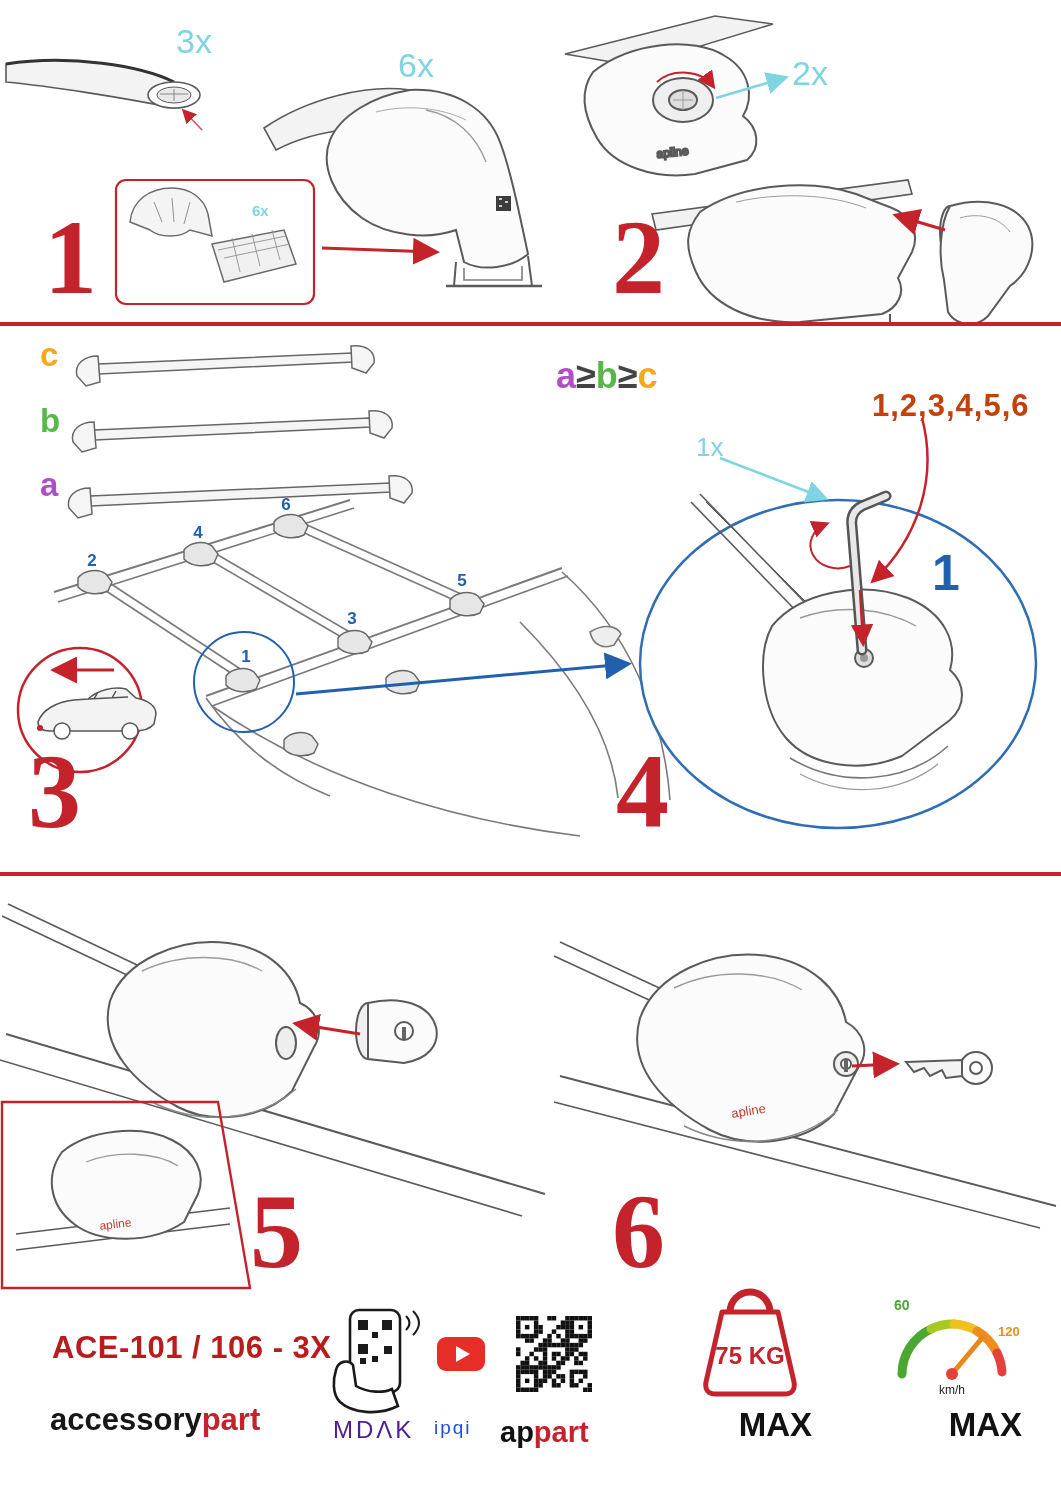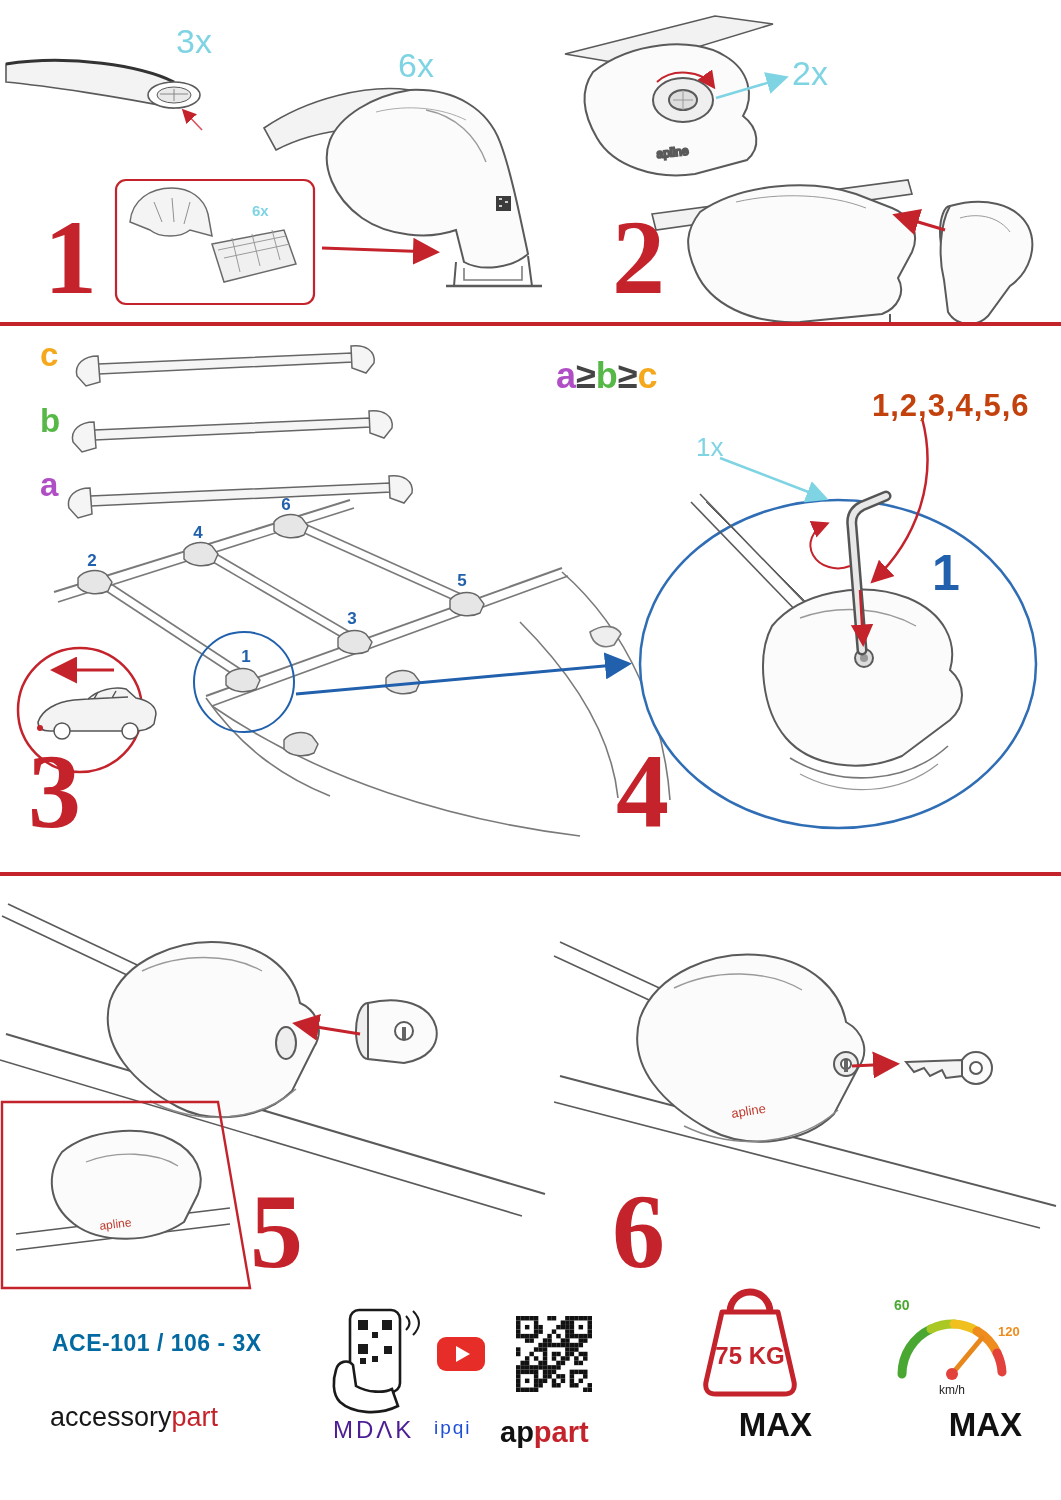--- a/index.html
+++ b/index.html
@@ -10,22 +10,22 @@
   .abs{position:absolute;}
   .cyan-label{position:absolute;color:#7fd4e4;font-size:34px;font-weight:400;line-height:1;}
   .cyan-label.sm{font-size:26px;}
   .step-num{position:absolute;font-family:"Liberation Serif",serif;font-weight:700;
             font-size:106px;color:#c4232b;line-height:0.9;}
   .bar-label{position:absolute;font-size:33px;font-weight:700;line-height:1;}
   .lbl-a{color:#b04fc5}.lbl-b{color:#56b947}.lbl-c{color:#f5a81c}.lbl-ge{color:#444}
   .rule{position:absolute;font-size:36px;font-weight:700;line-height:1;}
   .seq{position:absolute;font-size:31px;font-weight:700;color:#c2410c;letter-spacing:1px;line-height:1;}
   .big-blue{position:absolute;font-size:50px;font-weight:700;color:#2160ad;line-height:1;}
-  .model{position:absolute;font-size:23px;font-weight:700;color:#0369a1;letter-spacing:.5px;line-height:1;}
-  .brandline{position:absolute;font-size:27px;font-weight:400;color:#171717;line-height:1;}
+  .model{position:absolute;font-size:31px;font-weight:700;color:#b91c1c;letter-spacing:.5px;line-height:1;}
+  .brandline{position:absolute;font-size:31px;font-weight:700;color:#171717;line-height:1;}
   .red{color:#c4232b;}
   .mdak{position:absolute;font-size:24px;font-weight:400;letter-spacing:3px;color:#4c1d95;line-height:1;}
   .ipqi{position:absolute;font-size:19px;font-weight:500;color:#1d4ed8;letter-spacing:2px;line-height:1;}
   .apline{position:absolute;font-size:29px;font-weight:700;color:#111;line-height:1;}
   .maxlbl{position:absolute;font-size:33px;font-weight:700;color:#111;text-align:right;line-height:1;}
   svg text{font-family:"Liberation Sans",sans-serif;}
 </style>
 </head>
 <body>
 

